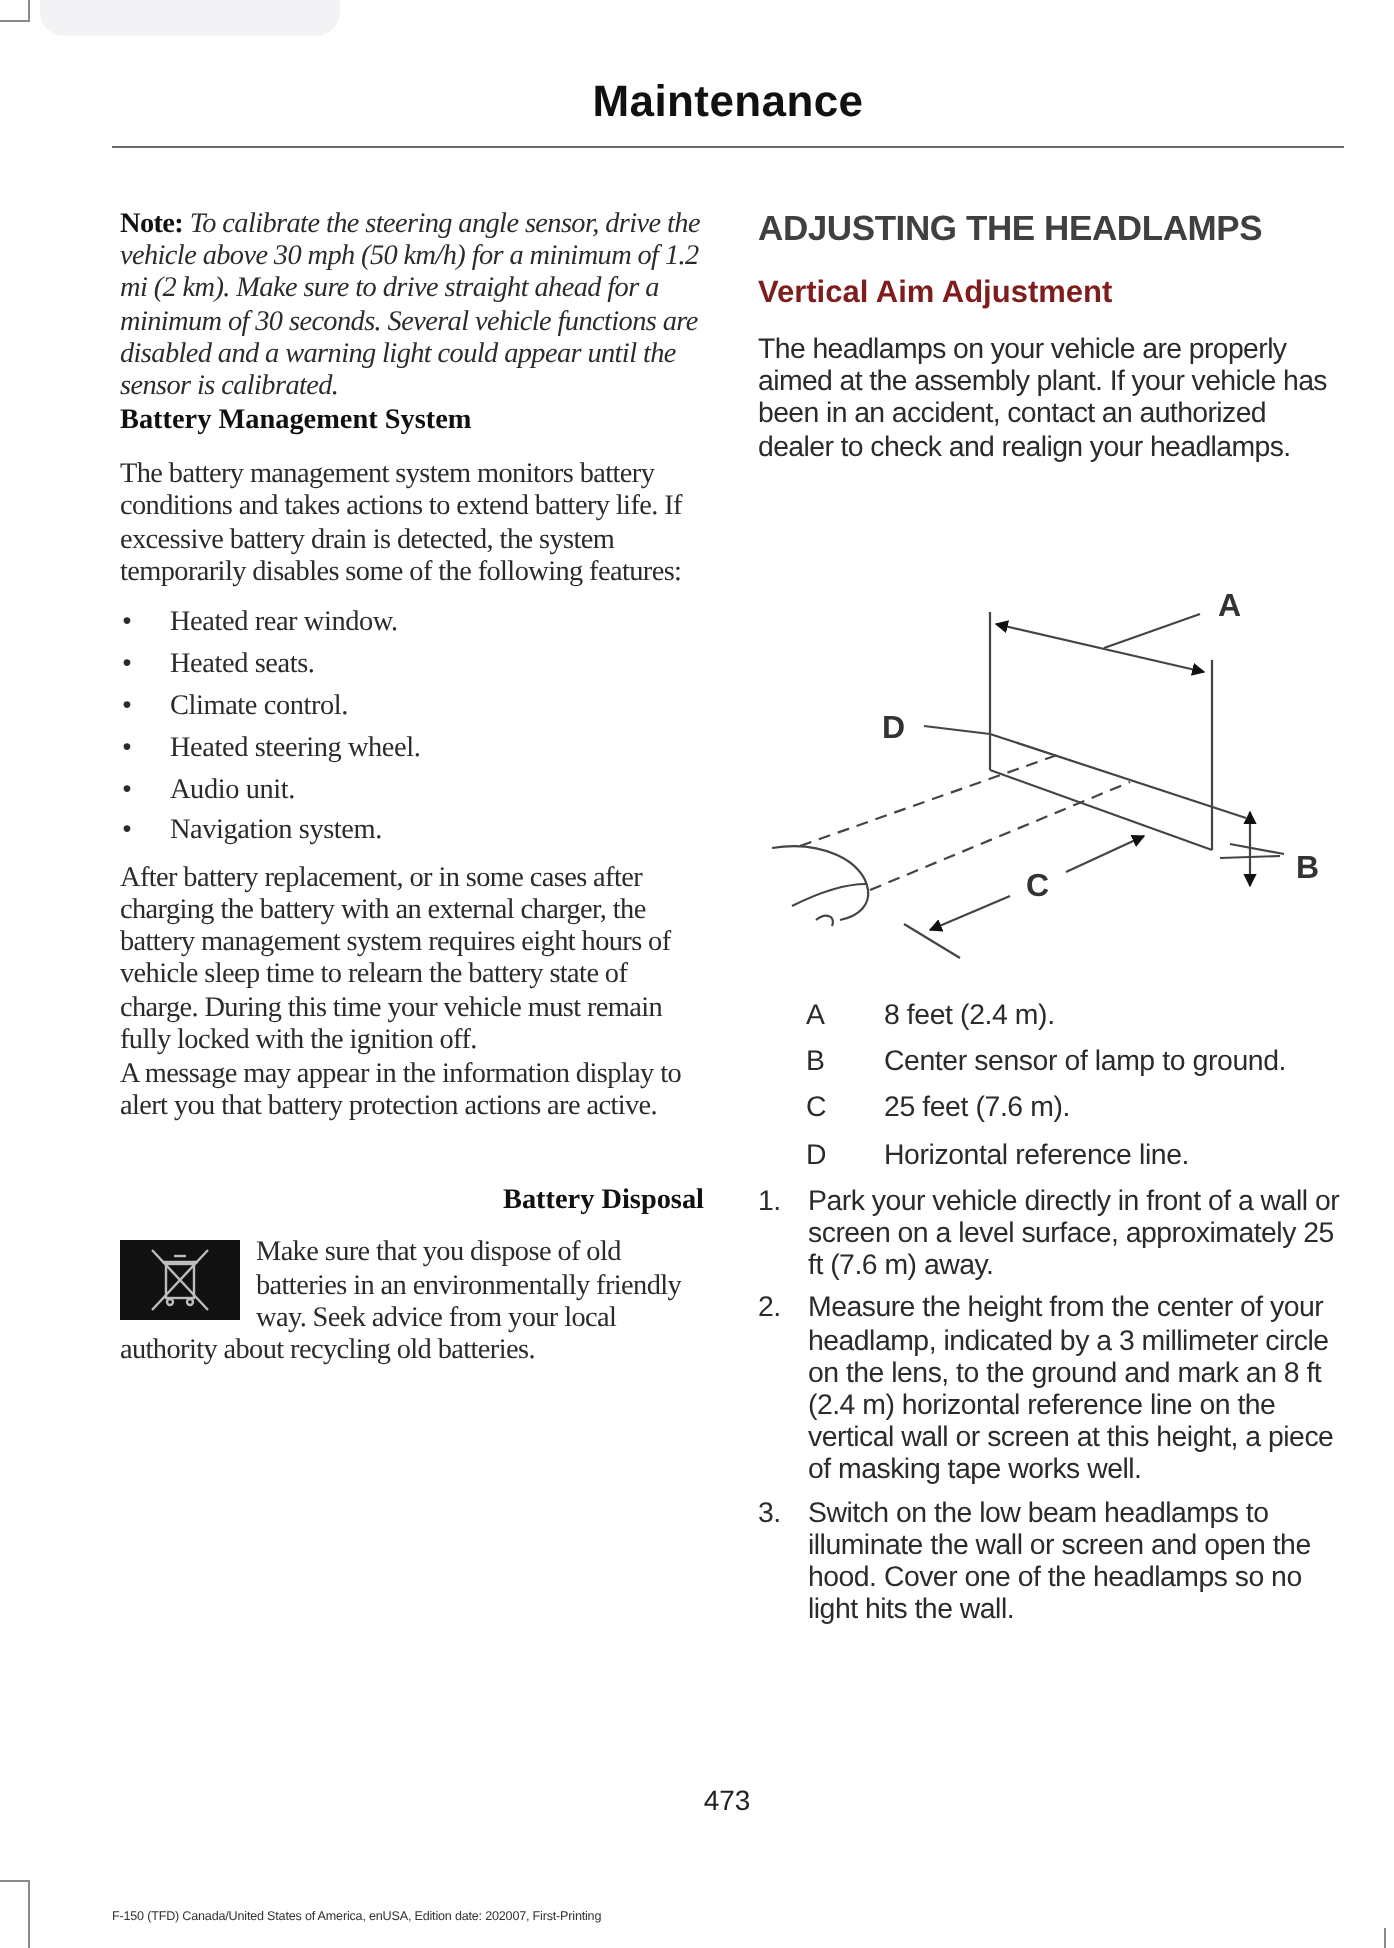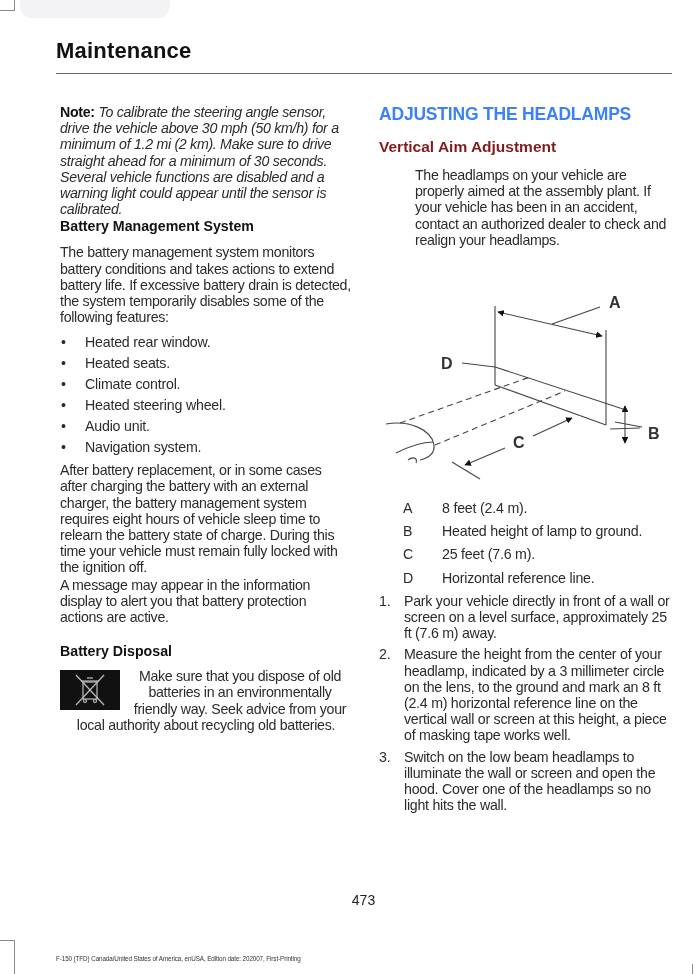--- a/index.html
+++ b/index.html
@@ -8,40 +8,40 @@
       font-family: "Liberation Sans", sans-serif; color: #2b2b2b;
     }
     .crop-mark-tl { position: absolute; left: 0; top: 0; width: 14px; height: 10px;
       border-right: 1px solid #8a8a8a; border-bottom: 1px solid #8a8a8a; }
     .crop-mark-bl { position: absolute; left: 0; top: 940px; width: 14px; height: 34px;
       border-right: 1px solid #8a8a8a; border-top: 1px solid #8a8a8a; }
     .crop-mark-br { position: absolute; right: 4px; top: 964px; width: 1px; height: 10px; background: #8a8a8a; }
     .tab-overlay { position: absolute; left: 20px; top: -2px; width: 150px; height: 20px;
       background: #f3f3f5; border-radius: 0 0 12px 12px; }
 
-    .page-title { position: absolute; left: 56px; width: 616px; top: 38px; text-align: left;
+    .page-title { position: absolute; left: 56px; width: 616px; top: 38px; text-align: center;
       font-weight: bold; font-size: 22px; color: #111; letter-spacing: 0.2px; }
     .title-rule { position: absolute; left: 56px; width: 616px; top: 73px; height: 1px; background: #6a6a6a; }
 
     .col { position: absolute; top: 104px; }
-    .col-left { left: 60px; width: 292px; }
+    .col-left { left: 60px; width: 292px; font-family: Liberation Serif, serif; }
     .col-right { left: 379px; width: 292px; }
 
     p, .para { margin: 0; font-size: 14.2px; line-height: 16.2px; letter-spacing: -0.3px; }
     .note-label { font-weight: bold; color: #111; font-style: normal; }
     .italic { font-style: italic; }
     .sub-heading { font-weight: bold; font-size: 14.2px; color: #111; margin: 0; }
-    .main-heading { font-weight: bold; font-size: 17.5px; color: #3b82f6; margin: 0; letter-spacing: -0.2px; }
+    .main-heading { font-weight: bold; font-size: 17.5px; color: #404040; margin: 0; letter-spacing: -0.2px; }
     .aim-heading { font-weight: bold; font-size: 15.5px; color: #7f1d1d; margin: 0; }
 
     .bullet-list { list-style: none; padding: 0; margin: 0; }
     .bullet-list li { position: relative; padding-left: 25px; font-size: 14.2px; line-height: 16.2px; margin-bottom: 4.7px; letter-spacing: -0.2px; }
     .bullet-list li .dot { position: absolute; left: 1px; top: 0; }
 
-    .disposal-wrap { position: relative; text-align: center; }
+    .disposal-wrap { position: relative; }
     .recycle-box { float: left; width: 60px; height: 40px; background: #111; margin: 2px 8px 0 0;
       display: flex; align-items: center; justify-content: center; }
 
     .legend-row { display: flex; font-size: 14.2px; line-height: 16.2px; margin-bottom: 7px; letter-spacing: -0.2px; }
     .legend-key { width: 63px; padding-left: 24px; box-sizing: border-box; }
 
     .steps { list-style: none; margin: 0; padding: 0; }
     .steps li { position: relative; padding-left: 25px; font-size: 14.2px; line-height: 16.2px; margin-bottom: 5px; letter-spacing: -0.25px; }
     .steps li .num { position: absolute; left: 0; top: 0; }
 
@@ -79,21 +79,21 @@
     <li><span class="dot">•</span><span>Heated steering wheel.</span></li>
     <li><span class="dot">•</span><span>Audio unit.</span></li>
     <li><span class="dot">•</span><span>Navigation system.</span></li>
   </ul>
 
   <p class="para" style="margin-top:7px;">After battery replacement, or in some cases after charging the battery with an external charger, the battery management system requires eight hours of vehicle sleep time to relearn the battery state of charge. During this time your vehicle must remain fully locked with the ignition off.</p>
 
   <p class="para" style="margin-top:1px;">A message may appear in the information display to alert you that battery protection actions are active.</p>
 
 
-  <h3 class="sub-heading" style="margin-top:18px;">Battery Disposal</h3>
+  <h3 class="sub-heading" style="margin-top:31px;text-align:right;">Battery Disposal</h3>
 
   <div class="disposal-wrap" style="margin-top:9px;">
     <div class="recycle-box">
       <svg width="40" height="36" viewBox="0 0 40 36">
         <g stroke="#bdbdbd" stroke-width="1.2" fill="none">
           <line x1="6" y1="3" x2="34" y2="33"></line>
           <line x1="34" y1="3" x2="6" y2="33"></line>
           <rect x="13" y="10" width="14" height="17"></rect>
           <line x1="11" y1="9" x2="29" y2="9"></line>
           <line x1="17" y1="6" x2="23" y2="6"></line>
@@ -102,21 +102,21 @@
         </g>
       </svg>
     </div>
     <p class="para">Make sure that you dispose of old batteries in an environmentally friendly way. Seek advice from your local authority about recycling old batteries.</p>
   </div>
 </div>
 
 <div class="col col-right" style="top:104px;">
   <h2 class="main-heading">ADJUSTING THE HEADLAMPS</h2>
   <h3 class="aim-heading" style="margin-top:13px;">Vertical Aim Adjustment</h3>
-  <p class="para" style="margin-top:11px;margin-left:36px;">The headlamps on your vehicle are properly aimed at the assembly plant. If your vehicle has been in an accident, contact an authorized dealer to check and realign your headlamps.</p>
+  <p class="para" style="margin-top:11px;">The headlamps on your vehicle are properly aimed at the assembly plant. If your vehicle has been in an accident, contact an authorized dealer to check and realign your headlamps.</p>
 </div>
 
 <svg class="diagram" viewBox="0 0 300 210">
   <defs>
     <marker id="arrow" viewBox="0 0 10 10" refX="9" refY="5" markerWidth="6" markerHeight="6" orient="auto-start-reverse">
       <path d="M0,0 L10,5 L0,10 z" fill="#111"></path>
     </marker>
   </defs>
   <g stroke="#444" stroke-width="1.1" fill="none">
 
@@ -152,21 +152,21 @@
 </svg>
 
 <div class="col col-right" style="top:500px;">
   <div>
     <div class="legend-row">
       <span class="legend-key">A</span>
       <span>8 feet (2.4 m).</span>
     </div>
     <div class="legend-row">
       <span class="legend-key">B</span>
-      <span>Heated height of lamp to ground.</span>
+      <span>Center sensor of lamp to ground.</span>
     </div>
     <div class="legend-row">
       <span class="legend-key">C</span>
       <span>25 feet (7.6 m).</span>
     </div>
     <div class="legend-row">
       <span class="legend-key">D</span>
       <span>Horizontal reference line.</span>
     </div>
   </div>

